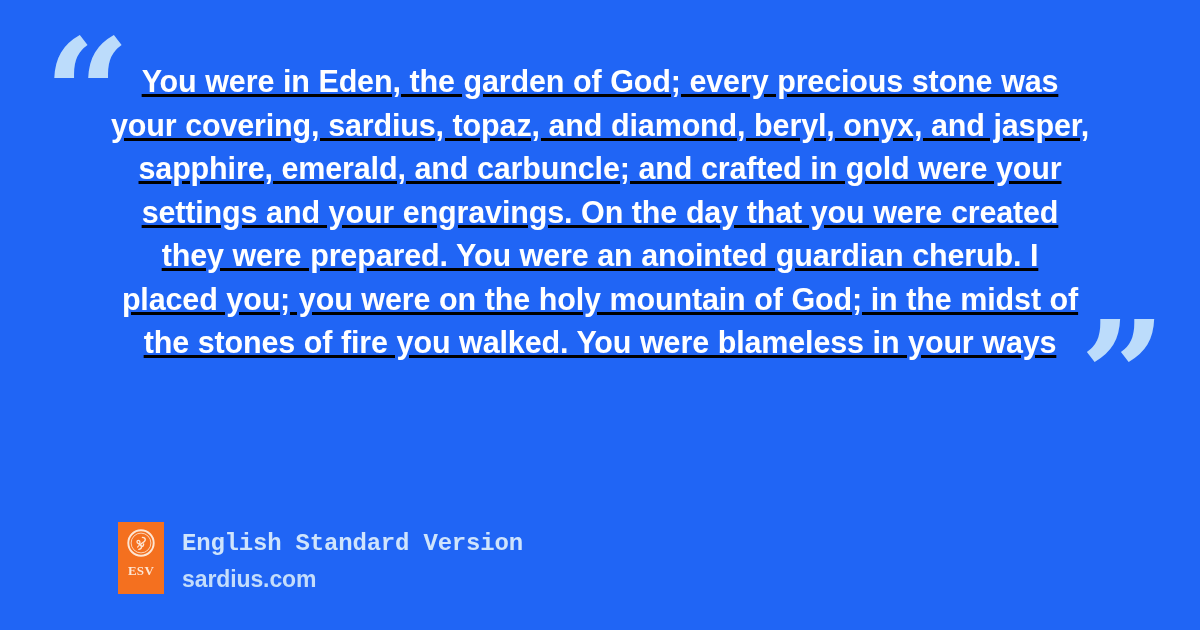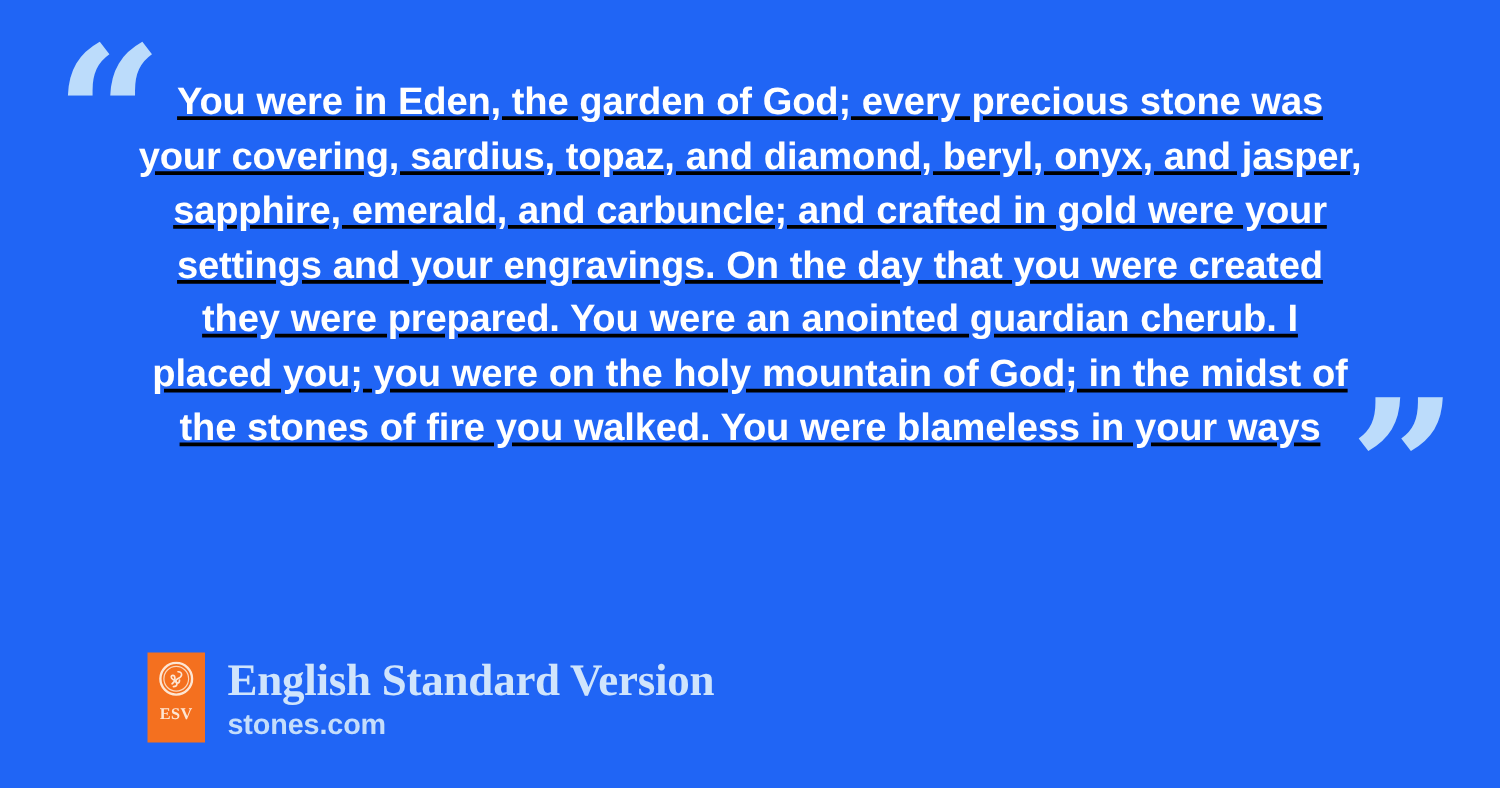--- a/index.html
+++ b/index.html
@@ -99,23 +99,23 @@
   }
 
   .footer-text {
     margin-left: 18px;
     display: flex;
     flex-direction: column;
     justify-content: center;
   }
   .version-name {
     color: #cfe4fc;
-    font-family: Liberation Serif, serif;
+    font-family: Liberation Mono, monospace;
     font-weight: 700;
-    font-size: 36px;
+    font-size: 24px;
     line-height: 40px;
     letter-spacing: -0.2px;
   }
   .site-name {
     color: #c4ddfb;
     font-family: "Liberation Sans", sans-serif;
     font-weight: 700;
     font-size: 23px;
     line-height: 28px;
     letter-spacing: -0.1px;
@@ -143,18 +143,18 @@
         <circle cx="16" cy="16" r="11.3" fill="none" stroke="#fbd7bb" stroke-width="1.1"></circle>
         <circle cx="16" cy="16" r="9.4" fill="#f4701f"></circle>
         <path d="M12.2 20.6c1.6-1.1 2.6-2.9 2.6-4.9 0-1.6-.8-2.8-1.9-2.8-.9 0-1.5.7-1.5 1.6 0 1 .7 1.7 1.7 2.2 2.1 1 3.6 1.9 3.6 3.7 0 1.6-1.4 2.8-3.3 2.8" fill="none" stroke="#fde6d4" stroke-width="1.5" stroke-linecap="round"></path>
         <path d="M17.6 9.6c1.9 0 3.3 1.2 3.3 2.8 0 1.8-1.5 2.7-3.6 3.7-1 .5-1.7 1.2-1.7 2.2 0 .9.6 1.6 1.5 1.6 1.1 0 1.9-1.2 1.9-2.8" fill="none" stroke="#fde6d4" stroke-width="1.5" stroke-linecap="round"></path>
       </svg>
       <span class="logo-abbr">ESV</span>
     </div>
 
     <div class="footer-text">
       <span class="version-name">English Standard Version</span>
-      <span class="site-name">stones.com</span>
+      <span class="site-name">sardius.com</span>
     </div>
 
   </div>
 
 </div>
 
 </body></html>

